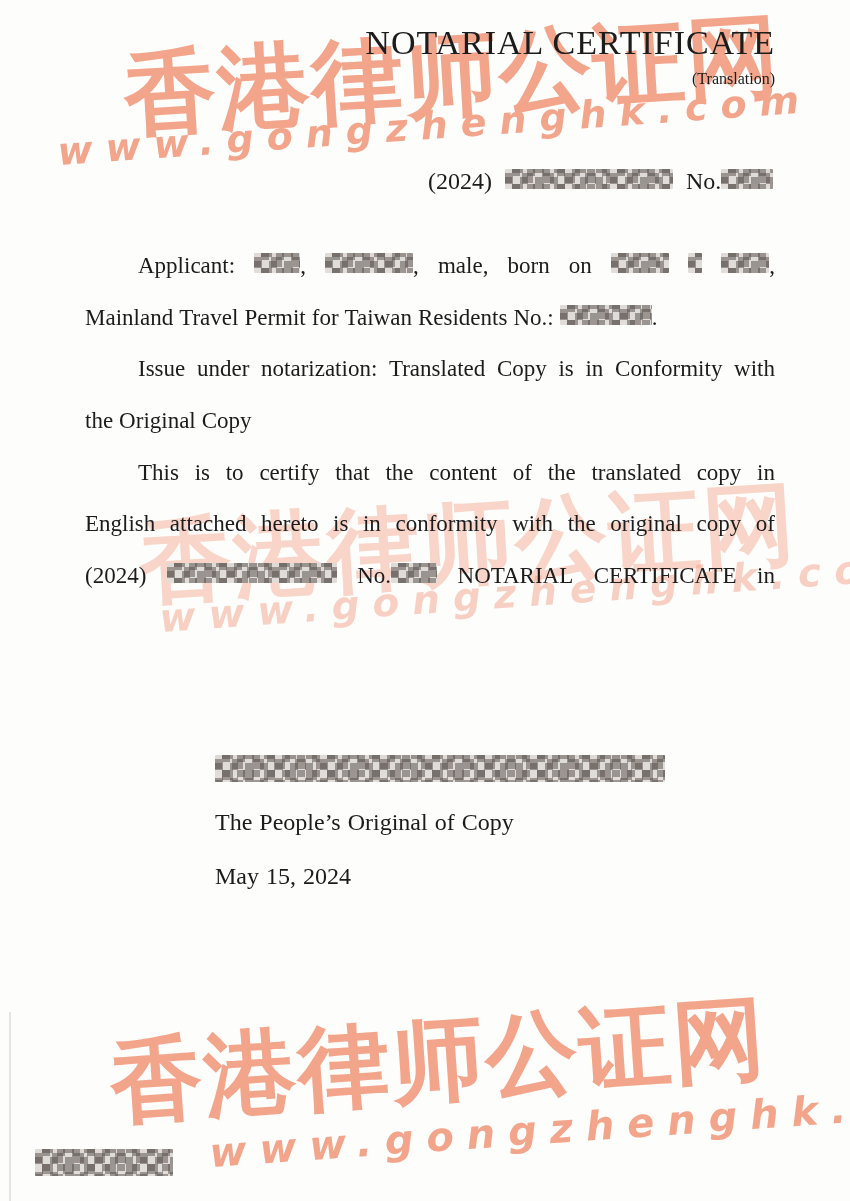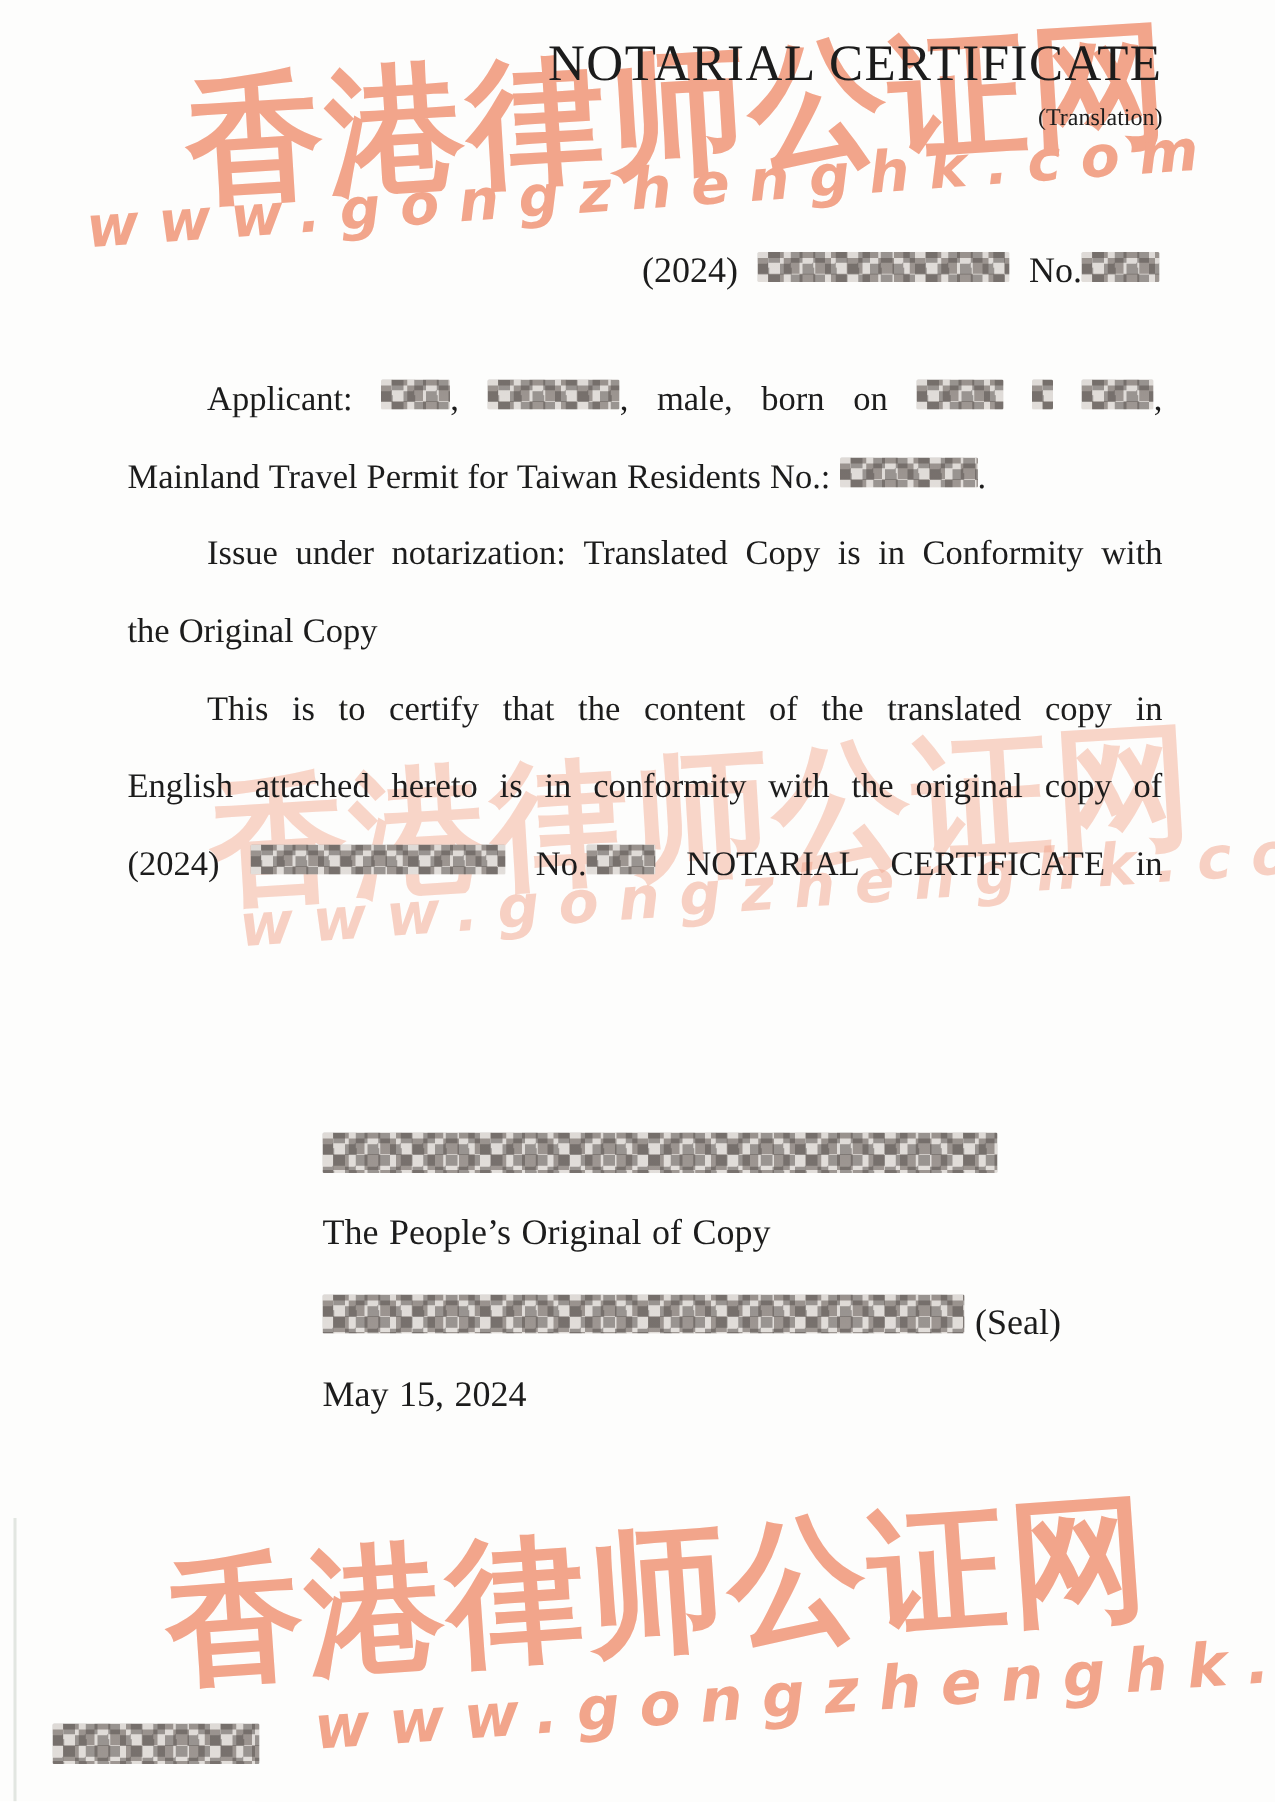--- a/index.html
+++ b/index.html
@@ -140,21 +140,20 @@
       <div class="doc-line just ind"><span class="tok"><span>Issue</span></span><span class="tok"><span>under</span></span><span class="tok"><span>notarization:</span></span><span class="tok"><span>Translated</span></span><span class="tok"><span>Copy</span></span><span class="tok"><span>is</span></span><span class="tok"><span>in</span></span><span class="tok"><span>Conformity</span></span><span class="tok"><span>with</span></span></div>
       <div class="doc-line"><span class="tok"><span>the</span></span><span class="tok"><span>Original</span></span><span class="tok"><span>Copy</span></span></div>
       <div class="doc-line just ind"><span class="tok"><span>This</span></span><span class="tok"><span>is</span></span><span class="tok"><span>to</span></span><span class="tok"><span>certify</span></span><span class="tok"><span>that</span></span><span class="tok"><span>the</span></span><span class="tok"><span>content</span></span><span class="tok"><span>of</span></span><span class="tok"><span>the</span></span><span class="tok"><span>translated</span></span><span class="tok"><span>copy</span></span><span class="tok"><span>in</span></span></div>
       <div class="doc-line just"><span class="tok"><span>English</span></span><span class="tok"><span>attached</span></span><span class="tok"><span>hereto</span></span><span class="tok"><span>is</span></span><span class="tok"><span>in</span></span><span class="tok"><span>conformity</span></span><span class="tok"><span>with</span></span><span class="tok"><span>the</span></span><span class="tok"><span>original</span></span><span class="tok"><span>copy</span></span><span class="tok"><span>of</span></span></div>
       <div class="doc-line just"><span class="tok"><span>(2024)</span></span><span class="tok"><span class="redact" style="width: 170px;"></span></span><span class="tok"><span>No.</span><span class="redact" style="width: 46px;"></span></span><span class="tok"><span>NOTARIAL</span></span><span class="tok"><span>CERTIFICATE</span></span><span class="tok"><span>in</span></span></div>
     </div>
 
   <div class="sig-block">
       <div class="sig-line"><span class="tok"><span class="redact" style="width: 450px; height: 27px;"></span></span></div>
       <div class="sig-line"><span class="tok"><span>The</span></span><span class="tok"><span>People’s</span></span><span class="tok"><span>Original</span></span><span class="tok"><span>of</span></span><span class="tok"><span>Copy</span></span></div>
-      <div class="sig-line"><span class="tok"><span class="redact" style="width: 428px; height: 26px;"></span></span><span class="tok"><span>(Seal)</span></span></div>
       <div class="sig-line"><span class="tok"><span>May</span></span><span class="tok"><span>15,</span></span><span class="tok"><span>2024</span></span></div>
     </div>
 
   <div class="redact redact-standalone"></div>
 
   <div class="edge-artifact"></div>
 
 </div>
 
 </body></html>

